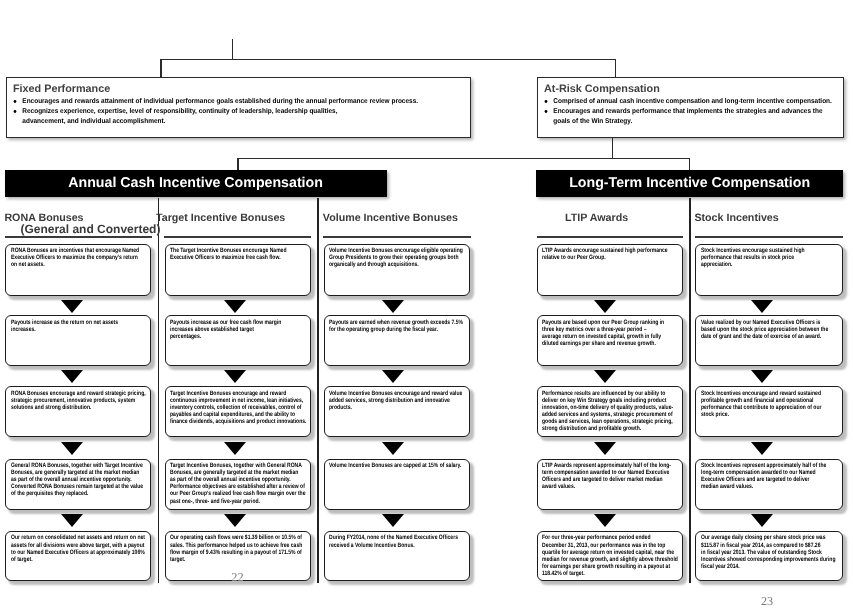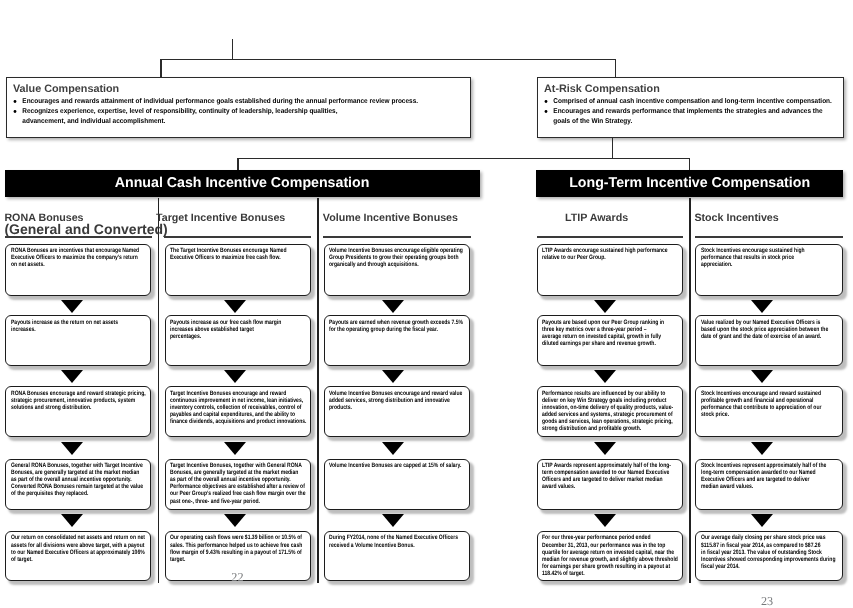--- a/index.html
+++ b/index.html
@@ -49,21 +49,21 @@
 
   
   .banner{
     position:absolute;background:#000;color:#fff;
     display:flex;align-items:center;justify-content:center;
     font-weight:bold;font-size:14.2px;
     box-shadow:2px 2px 3px rgba(0,0,0,0.30);
   }
   .colhead{position:absolute;}
     .colhead .t1{font-weight:bold;font-size:10.7px;color:#3a3a3a;line-height:10.9px;white-space:nowrap;}
-  .colhead .t2{font-weight:bold;font-size:14px;color:#3a3a3a;line-height:11.0px;white-space:nowrap;}
+  .colhead .t2{font-weight:bold;font-size:12px;color:#3a3a3a;line-height:11.0px;white-space:nowrap;margin-left:16px;}
   .colrule{position:absolute;background:#3a3a3a;height:2.2px;}
 
   .divider{position:absolute;background:#222;width:1.3px;}
 
   
   .cell{
     position:absolute;background:#fff;
     border:1.6px solid #1c1c1c;
     border-radius:6px;
     box-shadow:3.2px 3.2px 2.2px rgba(0,0,0,0.26);
@@ -100,35 +100,35 @@
   .conn-a{left:231.6px;top:38.8px;height:21px;}
   .conn-b{left:160.3px;top:58.8px;width:456px;}
   .conn-c{left:160.3px;top:58.8px;height:19px;}
   .conn-d{left:614.9px;top:58.8px;height:19px;}
 
   .conn-e{left:611.6px;top:137.8px;height:21px;}
   .conn-f{left:237.4px;top:157.8px;width:452.5px;}
   .conn-g{left:237.4px;top:157.8px;height:12.5px;}
   .conn-h{left:688.6px;top:157.8px;height:12.5px;}
 
-  .banner-left{left:4.6px;top:169.6px;width:475px;height:27.6px;}
+  .banner-left{left:4.6px;top:169.6px;width:382px;height:27.6px;}
   .banner-right{left:536.2px;top:169.6px;width:306.9px;height:27.6px;}
   .pagenum{position:absolute;font-family:"Liberation Serif",serif;font-size:12.2px;color:#76787a;}
 </style>
 </head>
 <body>
 
 <div id="page">
 
  <div class="vline conn-a"></div>
  <div class="hline conn-b"></div>
  <div class="vline conn-c"></div>
  <div class="vline conn-d"></div>
  <div class="sqbox box-fixed">
-   <h2>Value Compensation</h2>
+   <h2>Fixed Performance</h2>
    <ul>
      <li><span>Encourages and rewards attainment of individual performance goals established during the annual performance review process.</span></li>
      <li><span>Recognizes experience, expertise, level of responsibility, continuity of leadership, leadership qualities,</span><br><span>advancement, and individual accomplishment.</span></li>
    </ul>
  </div>
  <div class="sqbox box-atrisk">
    <h2>At-Risk Compensation</h2>
    <ul>
      <li><span>Comprised of annual cash incentive compensation and long-term incentive compensation.</span></li>
      <li><span>Encourages and rewards performance that implements the strategies and advances the</span><br><span>goals of the Win Strategy.</span></li>

